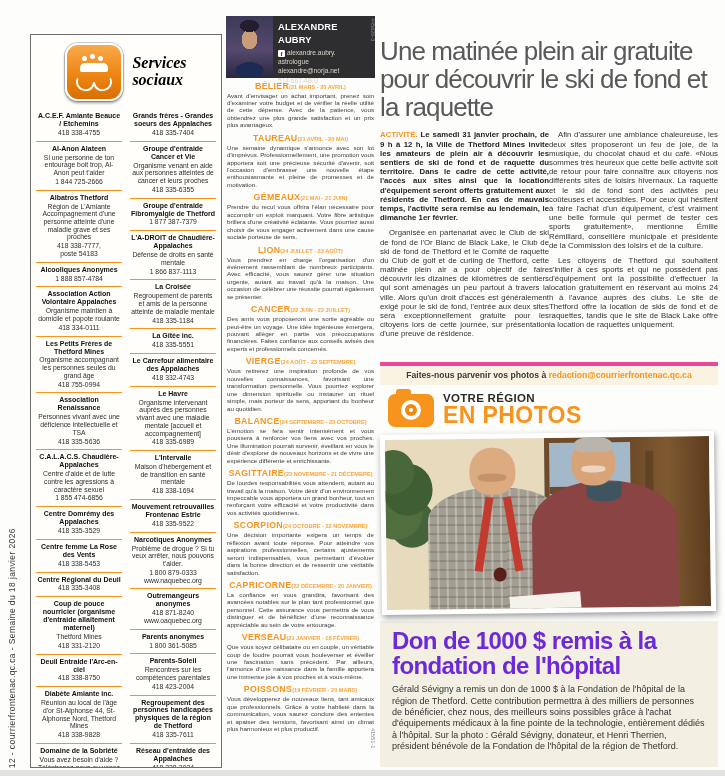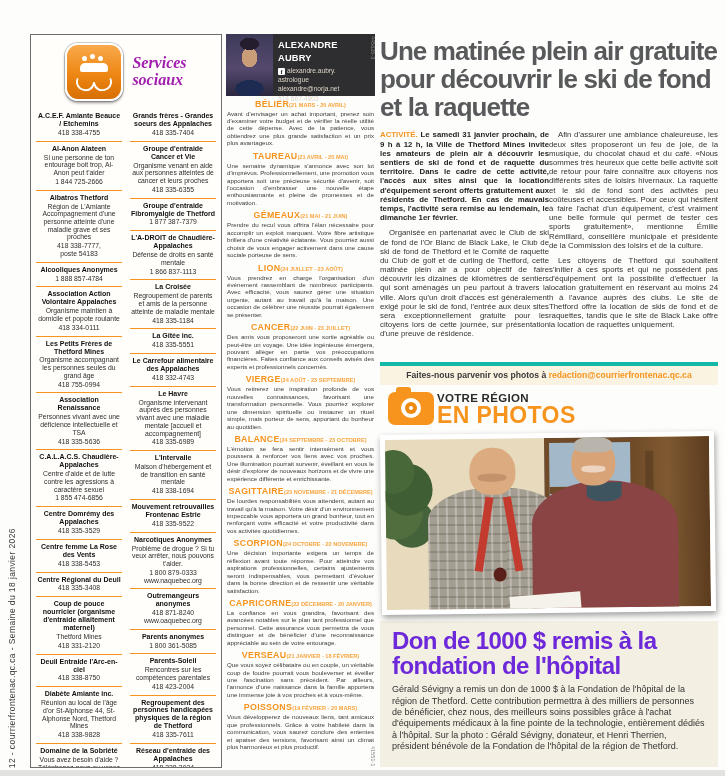--- a/index.html
+++ b/index.html
@@ -30,35 +30,35 @@
     box-shadow:8px -2px 0 0 #fff,16px 0 0 0 #fff;}
   .app-icon .bodies{position:absolute;top:18px;left:13px;width:28px;height:9px;background:#fff;border-radius:5px 5px 2px 2px;}
   .app-icon .hand-l,.app-icon .hand-r{
     position:absolute;bottom:8px;width:15px;height:9px;border:2.5px solid #fff;border-top:none;
     border-radius:0 0 9px 9px;
   }
   .app-icon .hand-l{left:8px;transform:rotate(14deg);}
   .app-icon .hand-r{right:8px;transform:rotate(-14deg);}
   .dir-title{
     font-family:"Liberation Serif",serif;font-style:italic;font-weight:bold;
-    color:#a21caf;font-size:16px;line-height:1.05;white-space:pre-line;
+    color:#000000;font-size:16px;line-height:1.05;white-space:pre-line;
   }
   .dir-cols{display:flex;gap:8px;}
   .dir-col{flex:1;min-width:0;}
   .dir-entry{
     text-align:center;padding:3px 1px 4px;border-bottom:1px solid #f7941e;
     font-size:6.8px;line-height:1.14;color:#2c2c2c;
   }
   .dir-entry:last-child{border-bottom:none;}
   .dir-entry .nm{font-weight:bold;font-size:7px;color:#111;}
   .dir-entry .ds{margin-top:1px;}
   .dir-entry .lines{margin-top:1px;white-space:pre-line;}
 
   
-  .horoscope{position:absolute;left:226px;top:34px;width:149px;height:734px;overflow:hidden;}
+  .horoscope{position:absolute;left:226px;top:16px;width:149px;height:734px;overflow:hidden;}
   .h-header{height:62px;background:#2e2e30;display:flex;position:relative;}
   .h-photo{
     width:47px;height:62px;flex:0 0 47px;position:relative;overflow:hidden;
     background:
       radial-gradient(ellipse 16px 10px at 50% 16%, #241d2e 0 60%, transparent 61%),
       radial-gradient(ellipse 13px 16px at 50% 38%, #c99d77 0 60%, transparent 61%),
       radial-gradient(ellipse 20px 12px at 50% 88%, #1d2b52 0 70%, transparent 71%),
       linear-gradient(180deg,#3d3a58,#55496e 55%,#2a2740);
   }
   .h-info{flex:1;padding:5px 3px 0 5px;color:#ddd6c8;font-size:6.6px;line-height:1.4;}
@@ -82,35 +82,35 @@
   .code-bottom{right:-1px;bottom:2px;}
 
   
   .main{position:absolute;left:380px;top:30px;width:338px;}
   .badge{
     display:inline-block;background:#f7941e;color:#fff;font-weight:bold;
     font-size:13.5px;letter-spacing:1.5px;padding:4px 28px 5px 10px;
     clip-path:polygon(0 0,100% 0,calc(100% - 18px) 100%,0 100%);
   }
   .headline{
-    font-size:26px;font-weight:bold;color:#58595b;line-height:1.07;
+    font-size:26px;font-weight:normal;color:#58595b;line-height:1.07;
     letter-spacing:-.9px;margin:8px 0 9px;
   }
   .cols{display:flex;height:228px;overflow:hidden;}
   .col{flex:1;min-width:0;font-size:7.8px;line-height:1.18;text-align:justify;color:#333;}
   .col p{margin:0 0 6px;}
   .col p.ind{text-indent:9px;}
   .lead{font-weight:bold;color:#1f1f1f;}
   .kicker{color:#f7941e;font-weight:bold;}
   .submit-strip{
-    margin-top:4px;border-top:4px solid #14b8a6;background:#fbf3e1;
+    margin-top:4px;border-top:4px solid #ec4899;background:#fbf3e1;
     padding:4px 4px 5px;font-size:8.6px;font-weight:bold;color:#3a3a3a;text-align:center;
   }
   .submit-email{color:#f7941e;}
-  .region{display:flex;align-items:flex-start;gap:3px;margin:7px 0 6px 8px;}
+  .region{display:flex;align-items:flex-end;gap:9px;margin:7px 0 6px 8px;}
   .cam{position:relative;width:46px;height:33px;background:#f7941e;border-radius:7px;flex:0 0 46px;}
   .cam::before{content:"";position:absolute;top:-5px;left:8px;width:15px;height:8px;background:#f7941e;border-radius:3px 3px 0 0;}
   .cam-lens{position:absolute;top:6px;left:13px;width:20px;height:20px;background:#fff;border-radius:50%;}
   .cam-lens::before{content:"";position:absolute;top:4px;left:4px;width:12px;height:12px;background:#ef8a10;border-radius:50%;}
   .cam-lens::after{content:"";position:absolute;top:8px;left:8px;width:4px;height:4px;background:#fff;border-radius:50%;}
   .region-text{display:flex;flex-direction:column;}
   .region-t1{font-size:11.5px;font-weight:bold;color:#2a2a2a;letter-spacing:.3px;}
   .region-t2{font-size:23px;font-weight:bold;color:#f7941e;letter-spacing:.4px;line-height:1;}
 
   

